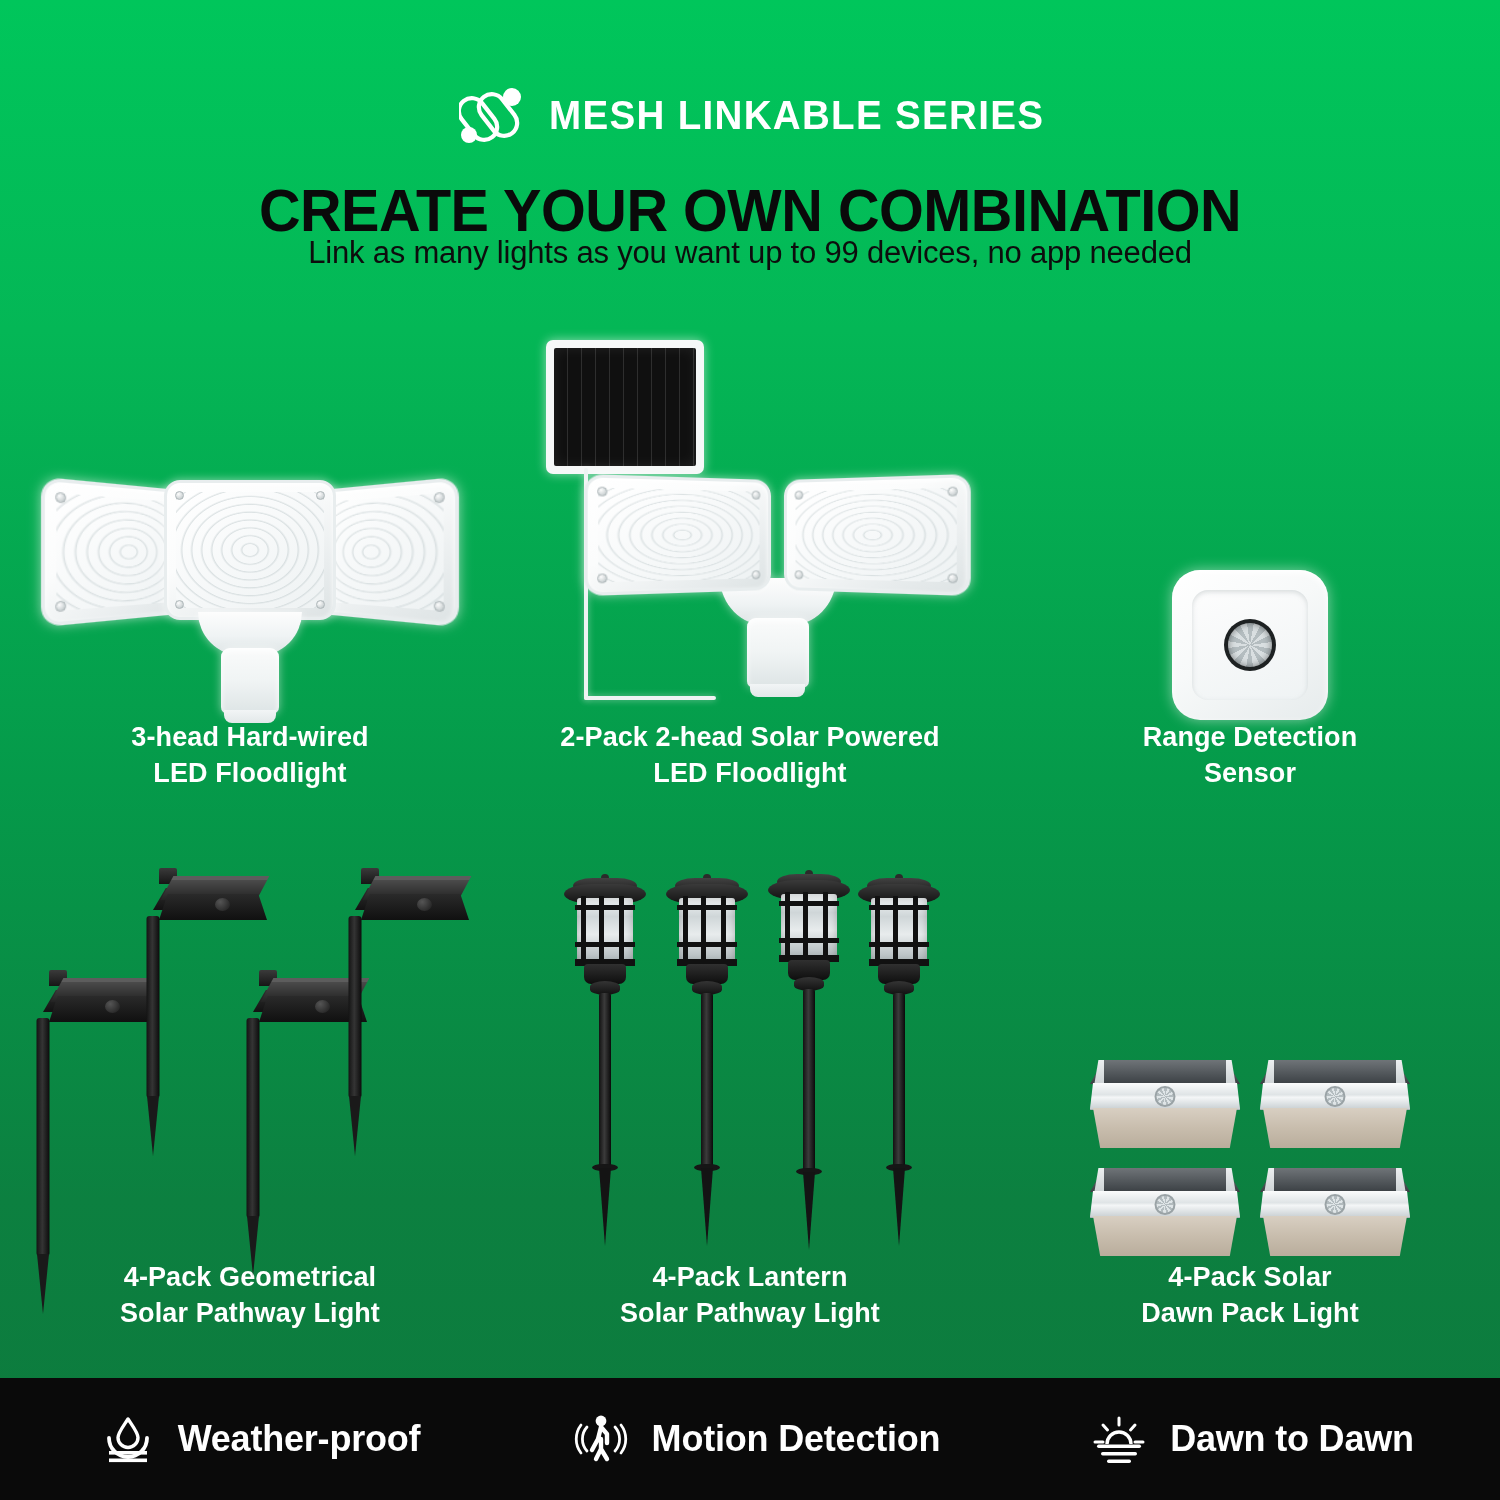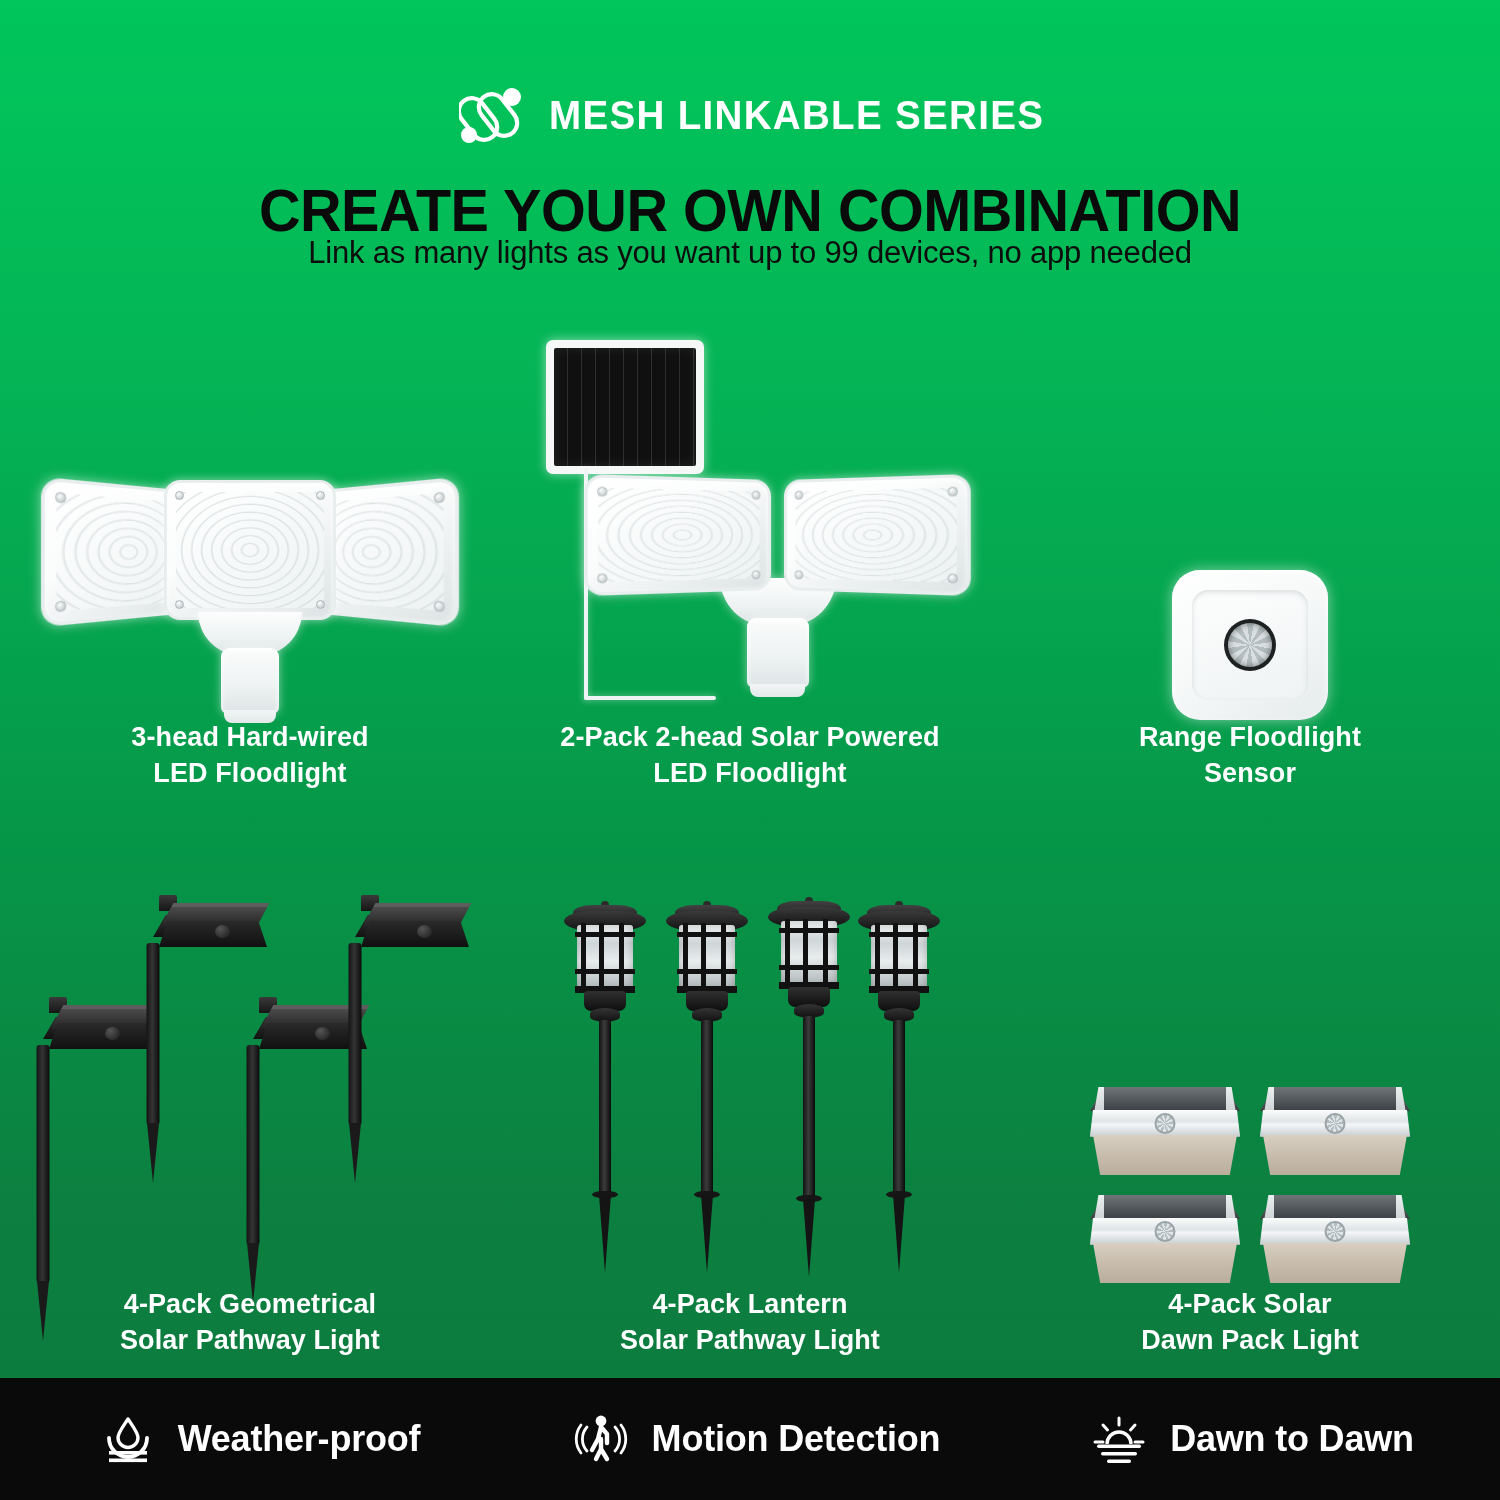--- a/index.html
+++ b/index.html
@@ -43,21 +43,21 @@
   .row { position:absolute; left:0; width:100%; display:flex; }
   .cell { flex:1 1 0; position:relative; display:flex; flex-direction:column; align-items:center; }
   .stage { position:relative; width:100%; display:flex; align-items:flex-end; justify-content:center; }
   .caption {
     text-align:center; color:#ffffff; font-weight:bold;
     font-size:27px; line-height:1.33; letter-spacing:0.1px;
   }
 
   #row-1 { top:330px; height:480px; }
   #row-1 .stage { height:390px; }
-  #row-2 { top:848px; height:520px;align-items:center; }
+  #row-2 { top:830px; height:520px; }
   #row-2 .stage { height:430px; }
 
   
   .flood { position:relative; }
 
   .panel {
     position:relative;
     background:linear-gradient(150deg,#ffffff 0%,#fbfcfc 40%,#e9edee 75%,#dde3e4 100%);
     border:3px solid #e8edee;
     border-radius:16px;
@@ -385,21 +385,21 @@
     <div class="cell">
       <div class="stage">
         <div class="rsensor">
           <div class="inset"></div>
           <div class="dome">
             <div class="lens2"></div>
           </div>
         </div>
       </div>
       <div class="caption">
-        <div>Range Floodlight</div>
+        <div>Range Detection</div>
         <div>Sensor</div>
       </div>
     </div>
   </div>
 
   <div class="row" id="row-2">
 
     <div class="cell">
       <div class="stage">
         <div class="geogroup">

